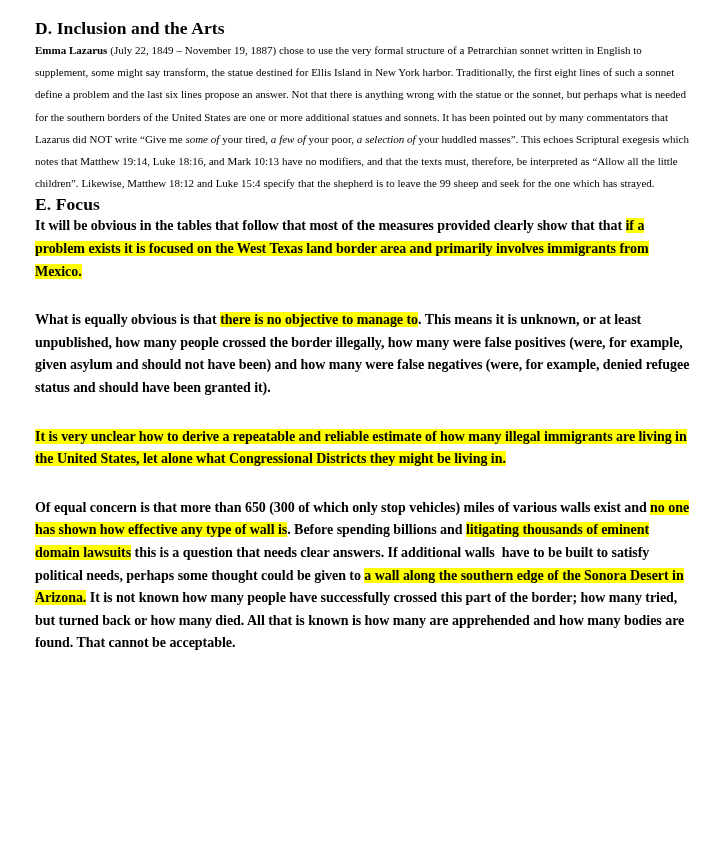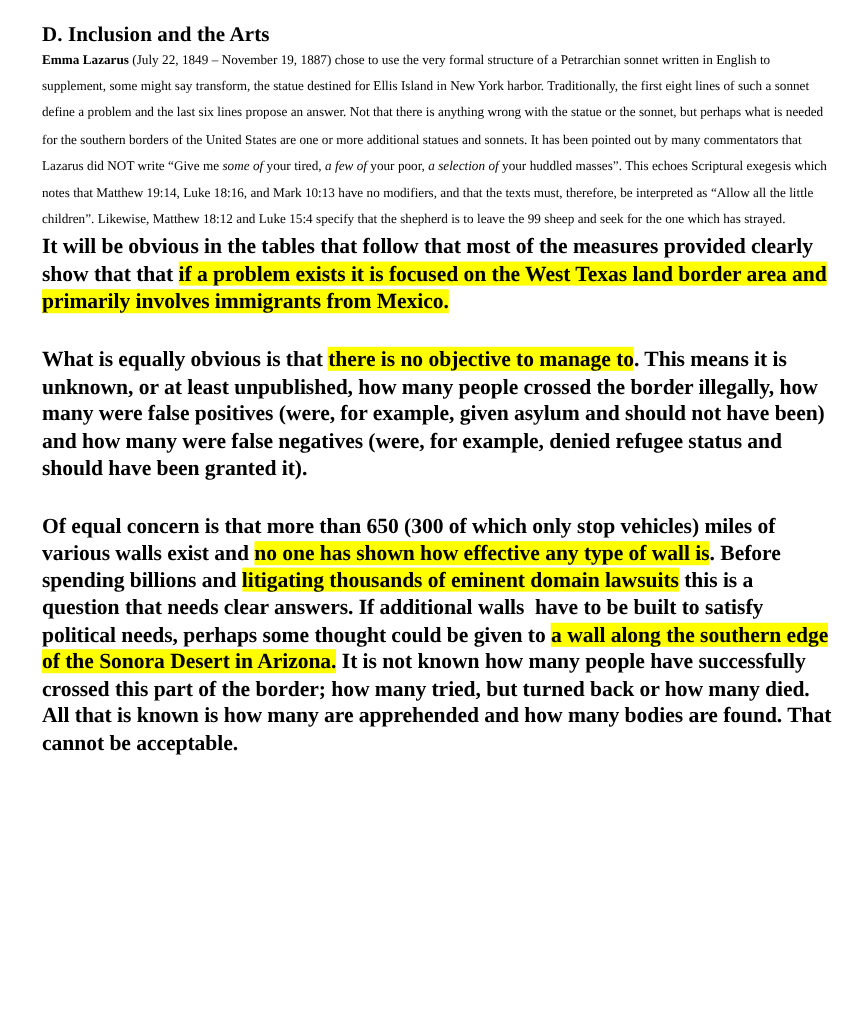--- a/index.html
+++ b/index.html
@@ -35,21 +35,21 @@
 
   p.body-regular {
     font-size: 11px;
     line-height: 22.2px;
     margin: 0;
     text-align: left;
     letter-spacing: -0.01px;
     word-spacing: 0.1px;
   }
   p.body-bold {
-    font-size: 18px;
+    font-size: 14px;
     line-height: 22.6px;
     font-weight: bold;
     margin: 0;
     text-align: left;
     letter-spacing: -0.05px;
   }
   p.body-bold + p.body-bold { margin-top: 26px; }
 
   .hl {
     background-color: #ffff00;
@@ -61,21 +61,23 @@
 </style>
 </head>
 <body>
 
 <div class="page">
 
   <h2 class="section-heading heading-d">D. Inclusion and the Arts</h2>
 
   <p class="body-regular"><span class="b">Emma Lazarus</span><span> (July 22, 1849 – November 19, 1887) chose to use the very formal structure of a Petrarchian sonnet written in English to supplement, some might say transform, the statue destined for Ellis Island in New York harbor. Traditionally, the first eight lines of such a sonnet define a problem and the last six lines propose an answer. Not that there is anything wrong with the statue or the sonnet, but perhaps what is needed for the southern borders of the United States are one or more additional statues and sonnets. It has been pointed out by many commentators that Lazarus did NOT write “Give me </span><span class="i">some of</span><span> your tired, </span><span class="i">a few of</span><span> your poor, </span><span class="i">a selection of</span><span> your huddled masses”. This echoes Scriptural exegesis which notes that Matthew 19:14, Luke 18:16, and Mark 10:13 have no modifiers, and that the texts must, therefore, be interpreted as “Allow all the little children”. Likewise, Matthew 18:12 and Luke 15:4 specify that the shepherd is to leave the 99 sheep and seek for the one which has strayed.</span></p>
 
+  <h2 class="section-heading heading-e">E. Focus</h2>
 
   <p class="body-bold"><span>It will be obvious in the tables that follow that most of the measures provided clearly show that that </span><span class="hl">if a problem exists it is focused on the West Texas land border area and primarily involves immigrants from Mexico.</span></p>
 
   <p class="body-bold"><span>What is equally obvious is that </span><span class="hl">there is no objective to manage to</span><span>. This means it is unknown, or at least unpublished, how many people crossed the border illegally, how many were false positives (were, for example, given asylum and should not have been) and how many were false negatives (were, for example, denied refugee status and should have been granted it).</span></p>
 
+  <p class="body-bold"><span class="hl">It is very unclear how to derive a repeatable and reliable estimate of how many illegal immigrants are living in the United States, let alone what Congressional Districts they might be living in.</span></p>
 
   <p class="body-bold"><span>Of equal concern is that more than 650 (300 of which only stop vehicles) miles of various walls exist and </span><span class="hl">no one has shown how effective any type of wall is</span><span>. Before spending billions and </span><span class="hl">litigating thousands of eminent domain lawsuits</span><span style="white-space: pre-wrap;"> this is a question that needs clear answers. If additional walls  have to be built to satisfy political needs, perhaps some thought could be given to </span><span class="hl">a wall along the southern edge of the Sonora Desert in Arizona.</span><span> It is not known how many people have successfully crossed this part of the border; how many tried, but turned back or how many died. All that is known is how many are apprehended and how many bodies are found. That cannot be acceptable.</span></p>
 
 </div>
 
 </body></html>

